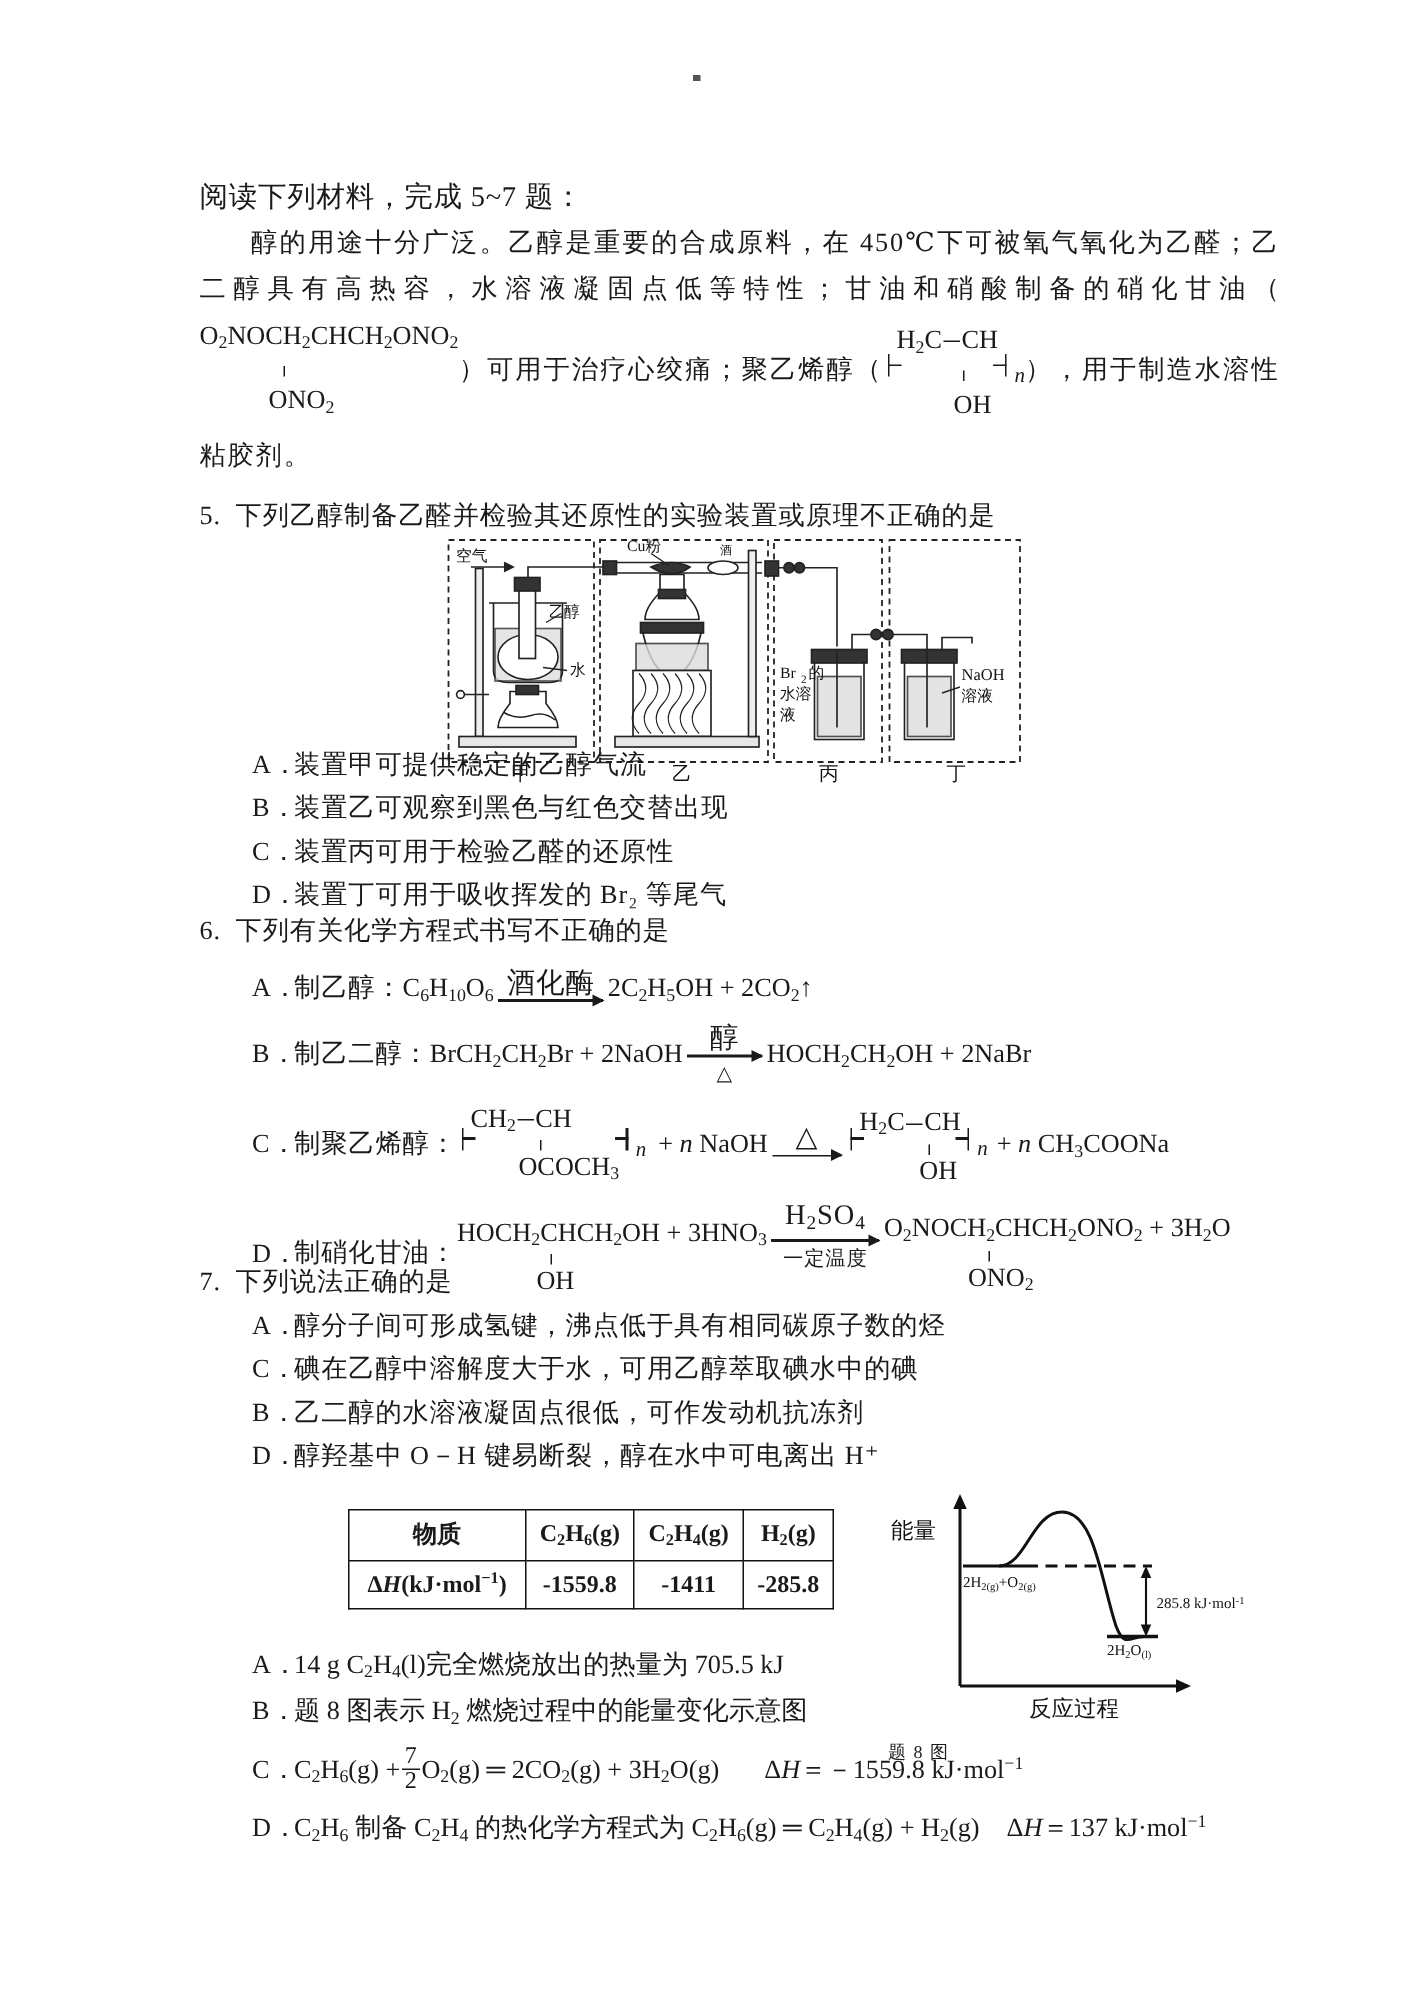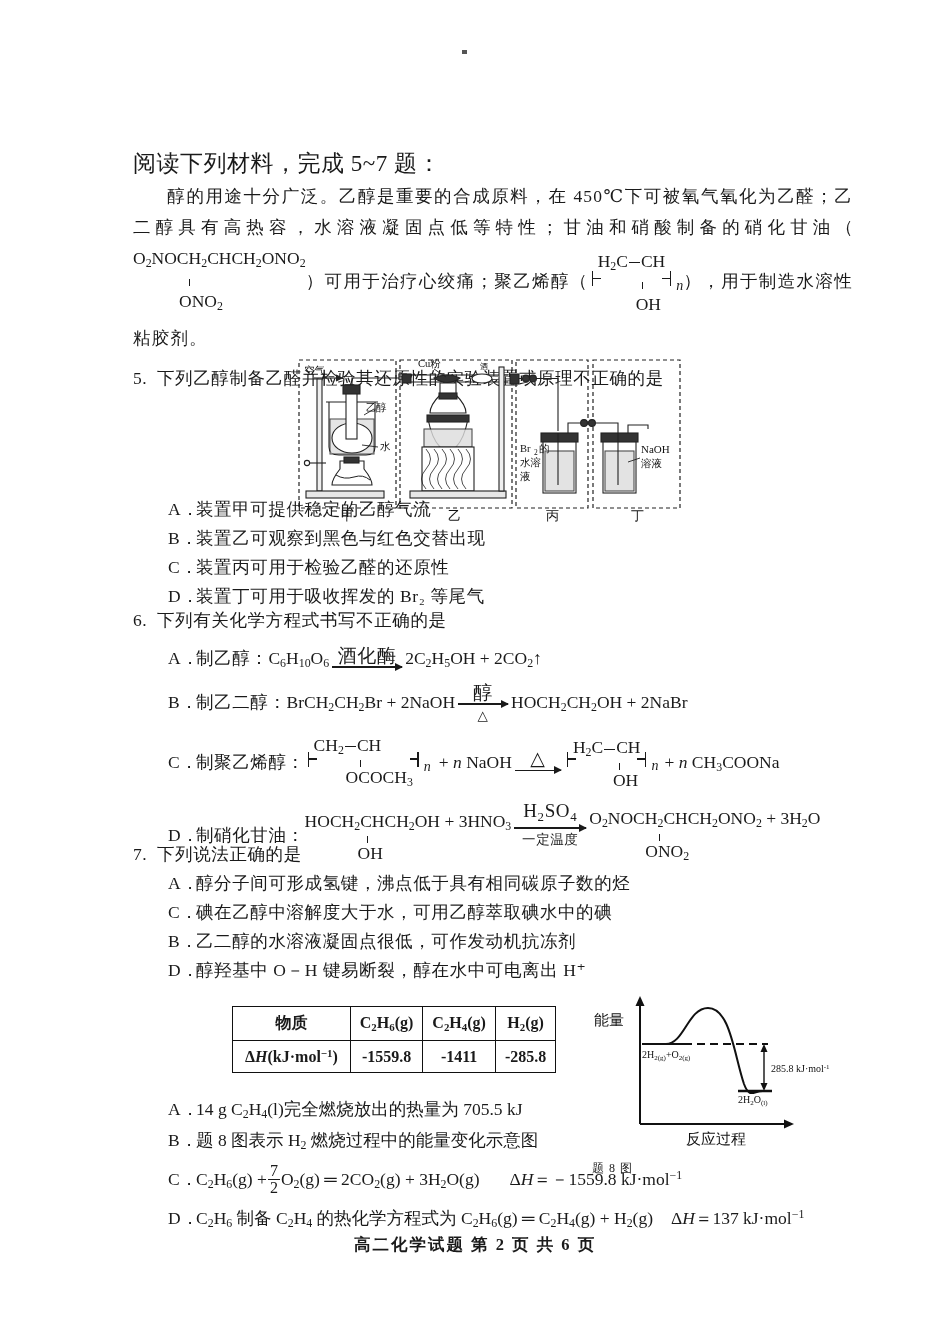--- a/index.html
+++ b/index.html
@@ -11,21 +11,21 @@
     position:relative;
     overflow:hidden;
   }
   .page{position:relative;width:950px;height:1344px;}
 
   .speck{position:absolute;left:462px;top:50px;width:5px;height:4px;background:#555;}
 
   
   .content{position:absolute;left:133px;top:118px;width:720px;}
 
-  .readline{font-size:23px;letter-spacing:.5px;margin-bottom:2px;margin-top:30px;}
+  .readline{font-size:19px;letter-spacing:.5px;margin-bottom:2px;}
 
   .intro{font-size:17.5px;line-height:31px;text-align:justify;letter-spacing:1.2px;}
   .intro .ind{display:inline-block;width:34px;}
 
   
   .f{font-family:"Liberation Serif","DejaVu Serif",serif;letter-spacing:0;}
   sub{font-size:.68em;vertical-align:-0.28em;}
   sup{font-size:.68em;vertical-align:0.5em;}
   .ital{font-style:italic;}
 
@@ -344,14 +344,13 @@
   </div>
   <div class="fig8cap">题 8 图</div>
 
   <div style="position:absolute;left:133px;top:1096px;width:790px">
     <div class="opt" style="line-height:27px"><span class="ol">A．</span><span class="f">14 g C<sub>2</sub>H<sub>4</sub>(l)完全燃烧放出的热量为 705.5 kJ</span></div>
     <div class="opt" style="line-height:24px"><span class="ol">B．</span><span class="f">题 8 图表示 H<sub>2</sub> 燃烧过程中的能量变化示意图</span></div>
     <div class="opt" style="line-height:30px;margin-top:2px"><span class="ol">C．</span><span class="f">C<sub>2</sub>H<sub>6</sub>(g) +<span class="frac"><span class="n">7</span><span class="d">2</span></span>O<sub>2</sub>(g) ═ 2CO<sub>2</sub>(g) + 3H<sub>2</sub>O(g)</span><span class="f" style="margin-left:30px">Δ<span class="ital">H</span>＝－1559.8 kJ·mol<sup>−1</sup></span></div>
     <div class="opt" style="line-height:30px"><span class="ol">D．</span><span class="f">C<sub>2</sub>H<sub>6</sub> 制备 C<sub>2</sub>H<sub>4</sub> 的热化学方程式为  C<sub>2</sub>H<sub>6</sub>(g) ═ C<sub>2</sub>H<sub>4</sub>(g) + H<sub>2</sub>(g)</span><span class="f" style="margin-left:18px">Δ<span class="ital">H</span>＝137 kJ·mol<sup>−1</sup></span></div>
   </div>
 
-  <div class="footer">高二化学试题  第 2 页 共 6 页</div>
 </div>
 
 </body></html>

